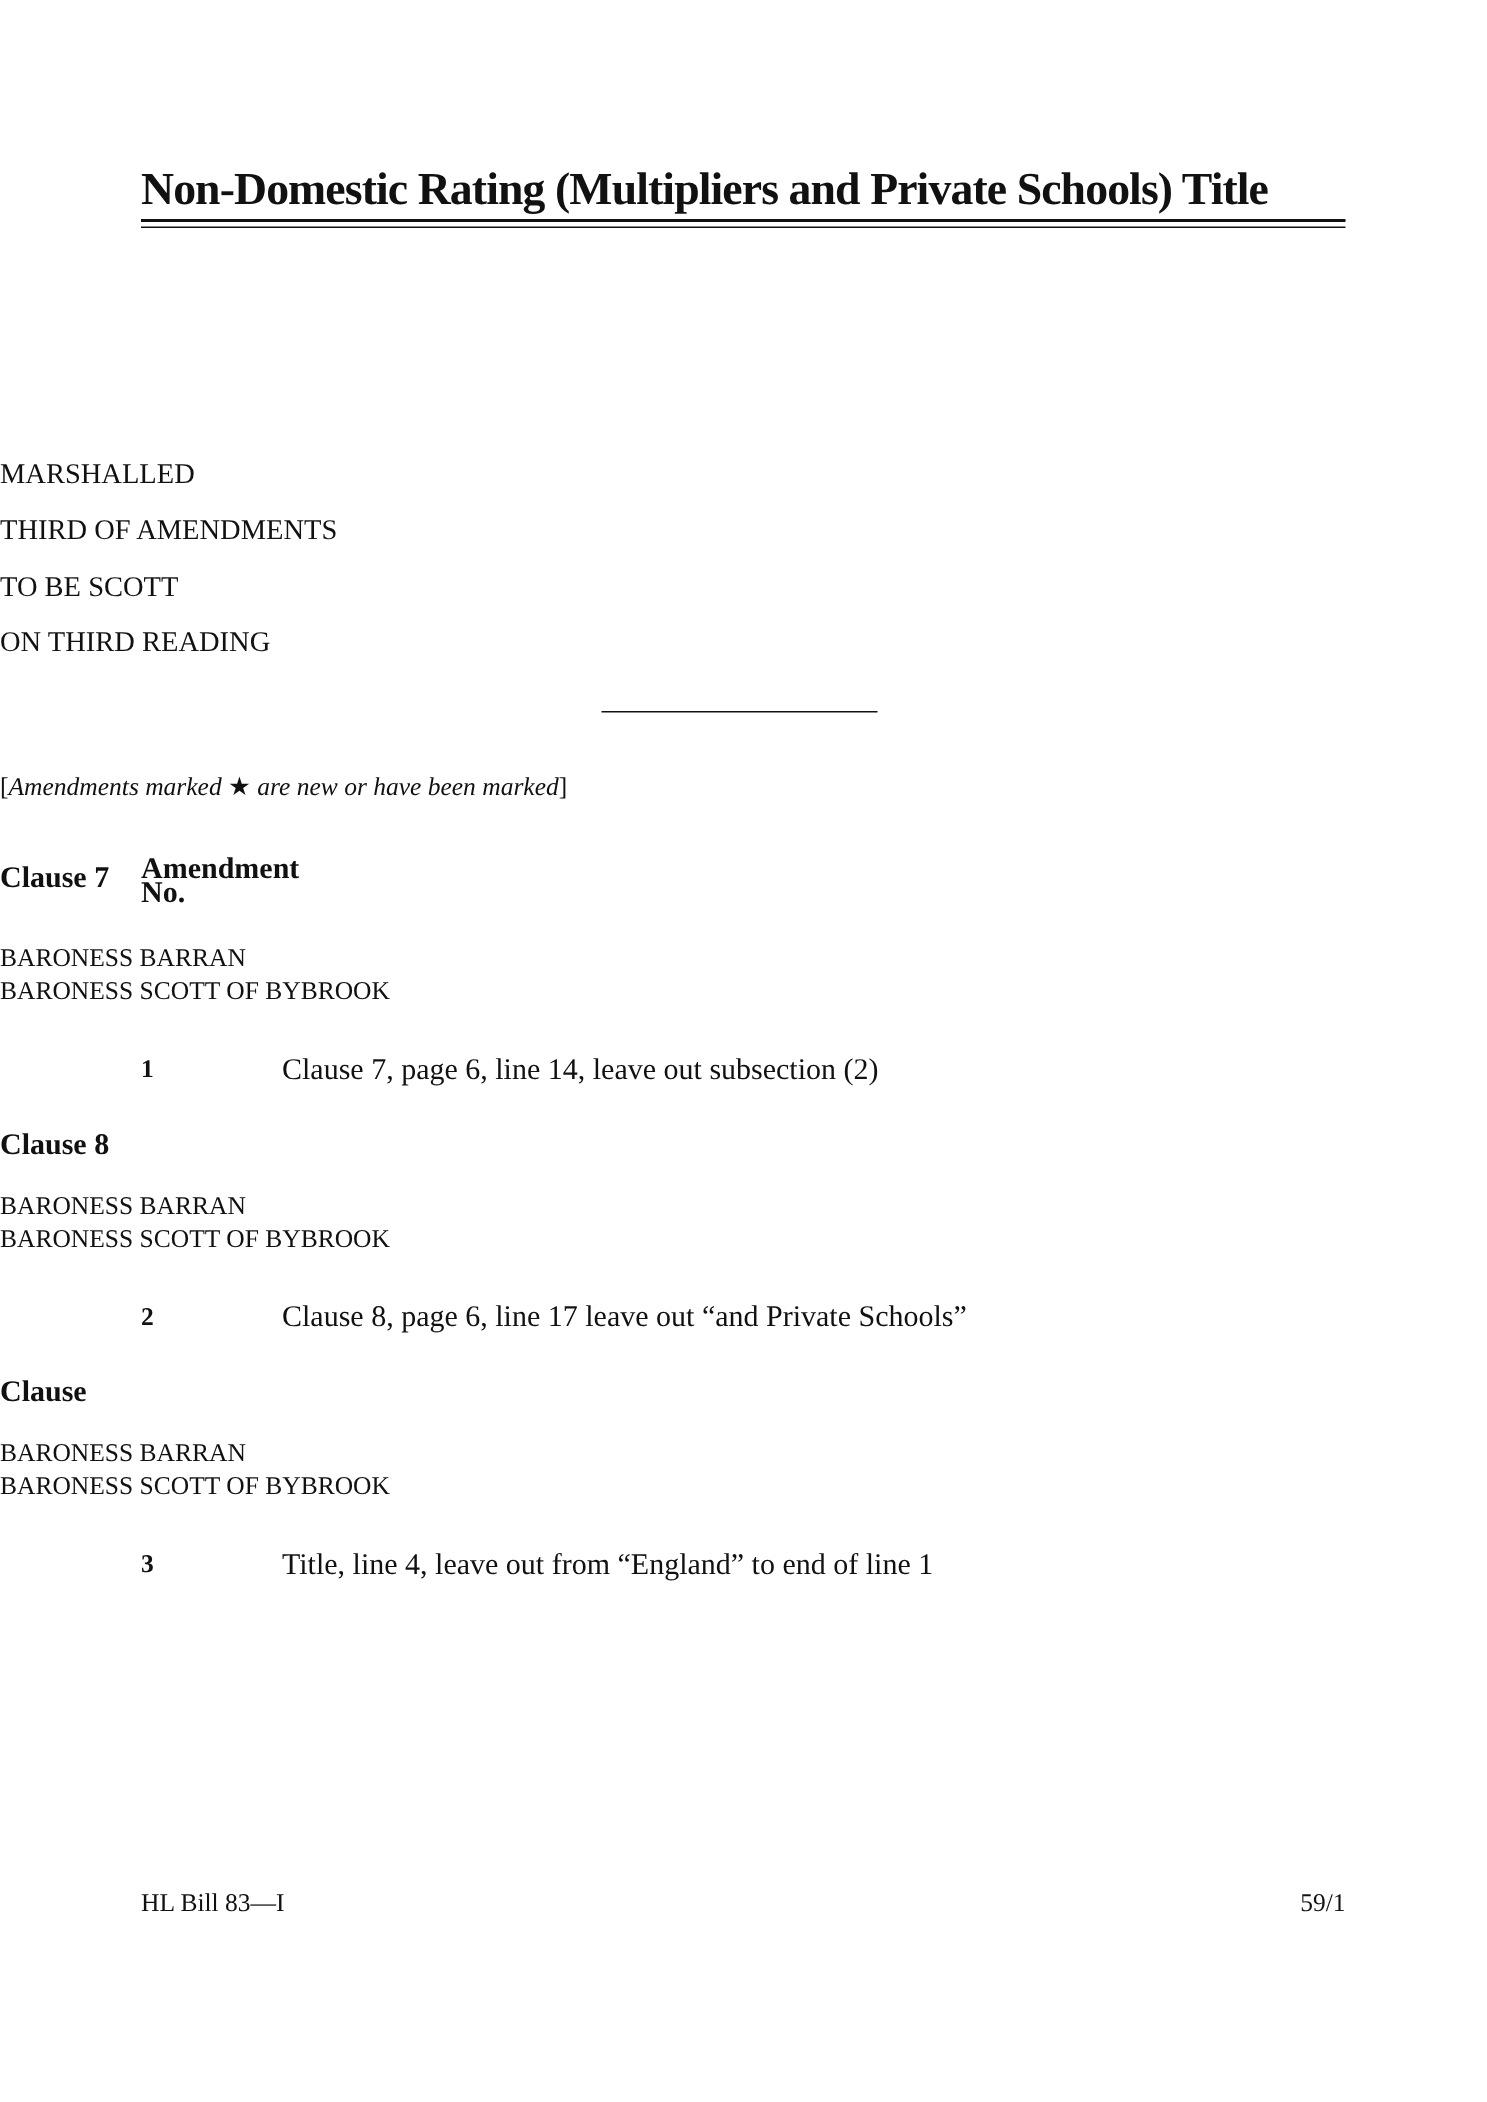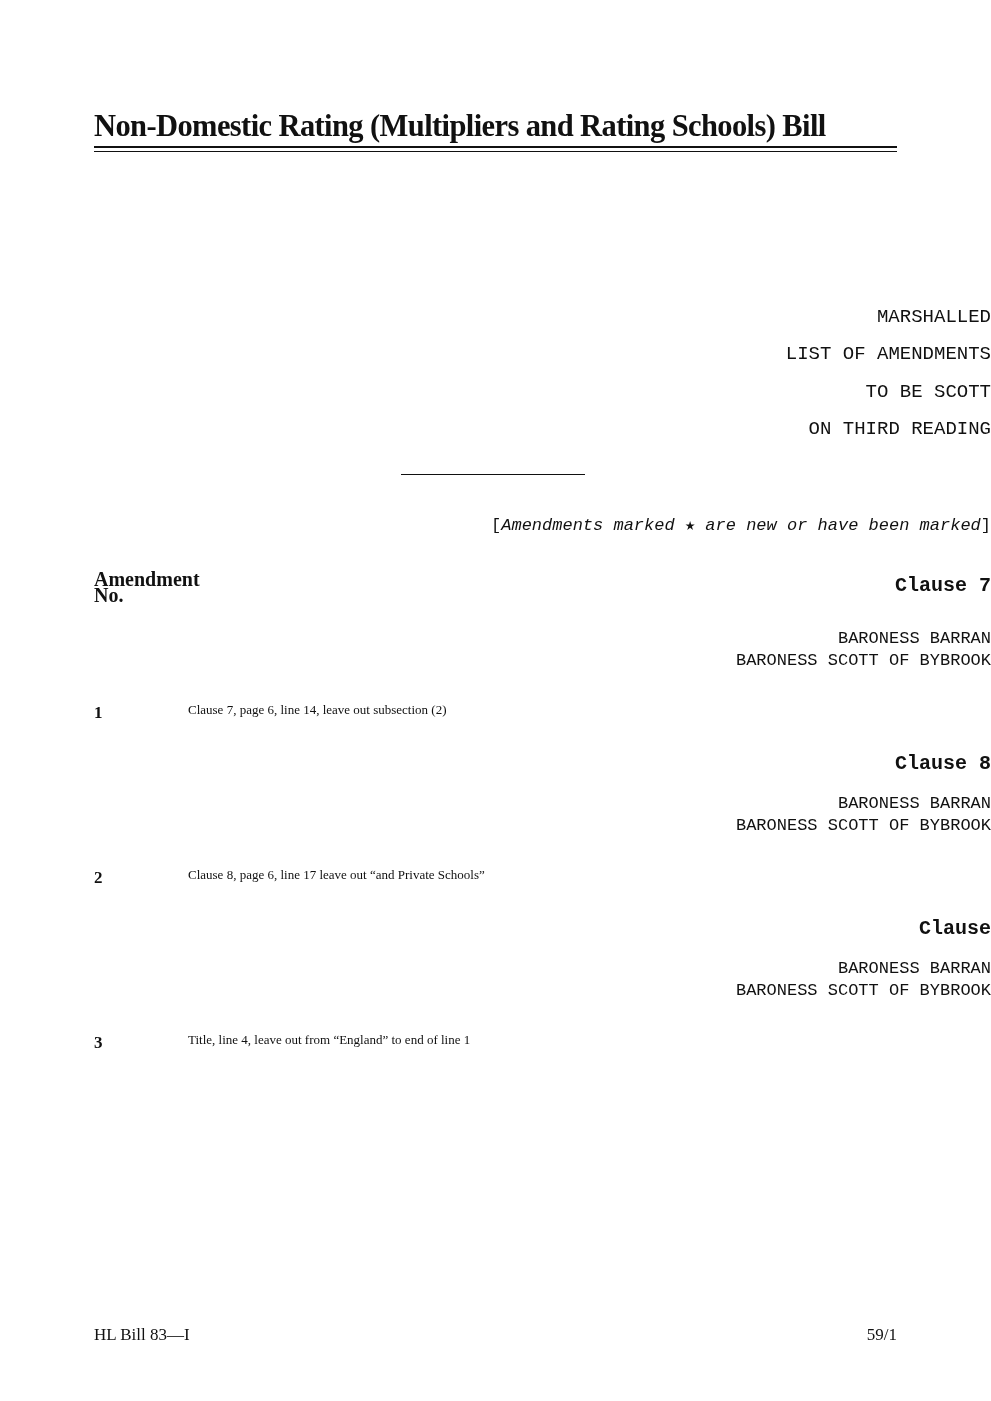--- a/index.html
+++ b/index.html
@@ -1,42 +1,42 @@
 <!DOCTYPE html>
 <html><head>
 <meta charset="utf-8">
 <style>
   html, body { margin: 0; padding: 0; background: #ffffff; }
   body { width: 991px; height: 1401px; position: relative; font-family: "DejaVu Serif", "Liberation Serif", serif; color: #111; overflow: hidden; }
   .abs { position: absolute; }
   .title { left: 94px; top: 106px; width: 803px; font-family: "Liberation Serif", serif; font-weight: bold; font-size: 30.5px; letter-spacing: -0.6px; white-space: nowrap; line-height: 40px; }
   .rule1 { left: 94px; top: 146px; width: 803px; height: 0; border-top: 2px solid #111; }
   .rule2 { left: 94px; top: 151px; width: 803px; height: 0; border-top: 1px solid #111; }
-  .center { left: 0; width: 991px; text-align: right; font-family: Liberation Mono, monospace; }
+  .center { left: 0; width: 991px; text-align: left; font-family: Liberation Serif, serif; }
   .mh { font-size: 19px; line-height: 20px; }
   .short-rule { left: 401px; top: 474px; width: 184px; border-top: 1px solid #111; }
   .note { font-size: 17px; top: 514px; }
   .note i { font-style: italic; }
   .amnd-label { left: 94px; top: 571px; font-family: "Liberation Serif", serif; font-weight: bold; font-size: 20px; line-height: 16px; }
   .heading { font-weight: bold; font-size: 20px; }
   .names { font-size: 17px; line-height: 22px; }
   .num { left: 94px; font-family: "Liberation Serif", serif; font-weight: bold; font-size: 17px; }
-  .text { left: 188px; font-family: "Liberation Serif", serif; font-size: 13px; }
-  .footer { font-family: "Liberation Serif", serif; font-size: 17px; top: 1325px; }
+  .text { left: 188px; font-family: "Liberation Serif", serif; font-size: 20px; }
+  .footer { font-family: "Liberation Serif", serif; font-size: 17px; top: 1259px; }
 </style>
 </head>
 <body>
 
 <div>
-  <div class="abs title">Non-Domestic Rating (Multipliers and Rating Schools) Bill</div>
+  <div class="abs title">Non-Domestic Rating (Multipliers and Private Schools) Title</div>
   <div class="abs rule1"></div>
   <div class="abs rule2"></div>
 
   <div class="abs center mh" style="top:307px">MARSHALLED</div>
-  <div class="abs center mh" style="top:344px">LIST OF AMENDMENTS</div>
+  <div class="abs center mh" style="top:344px">THIRD OF AMENDMENTS</div>
   <div class="abs center mh" style="top:382px">TO BE SCOTT</div>
   <div class="abs center mh" style="top:419px">ON THIRD READING</div>
 
   <div class="abs short-rule"></div>
 
   <div class="abs center note"><span>[</span><i>Amendments marked </i><span>★</span><i> are new or have been marked</i><span>]</span></div>
 
   <div class="abs amnd-label">
     <div>Amendment</div>
     <div>No.</div>

